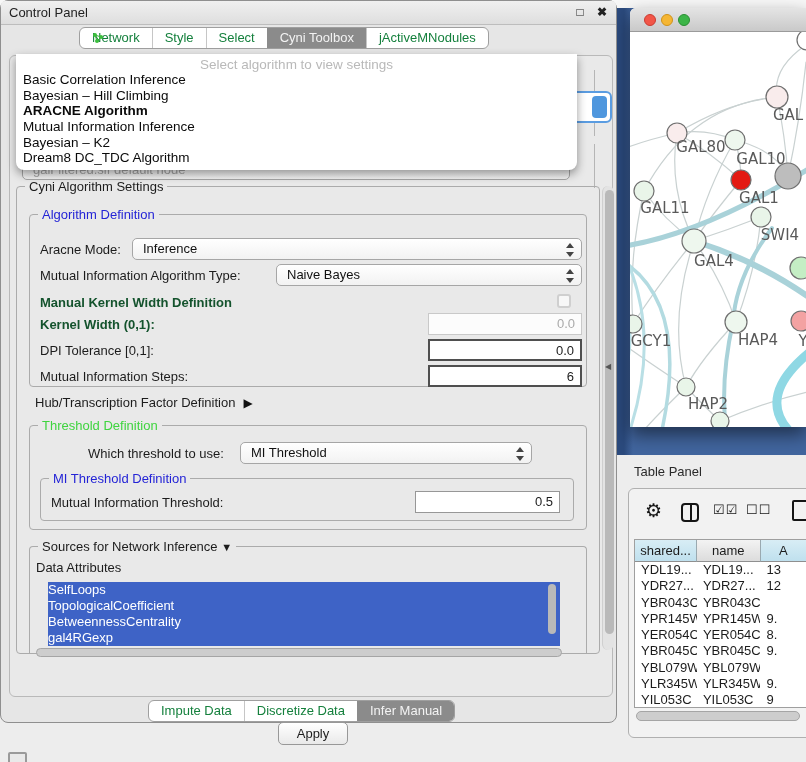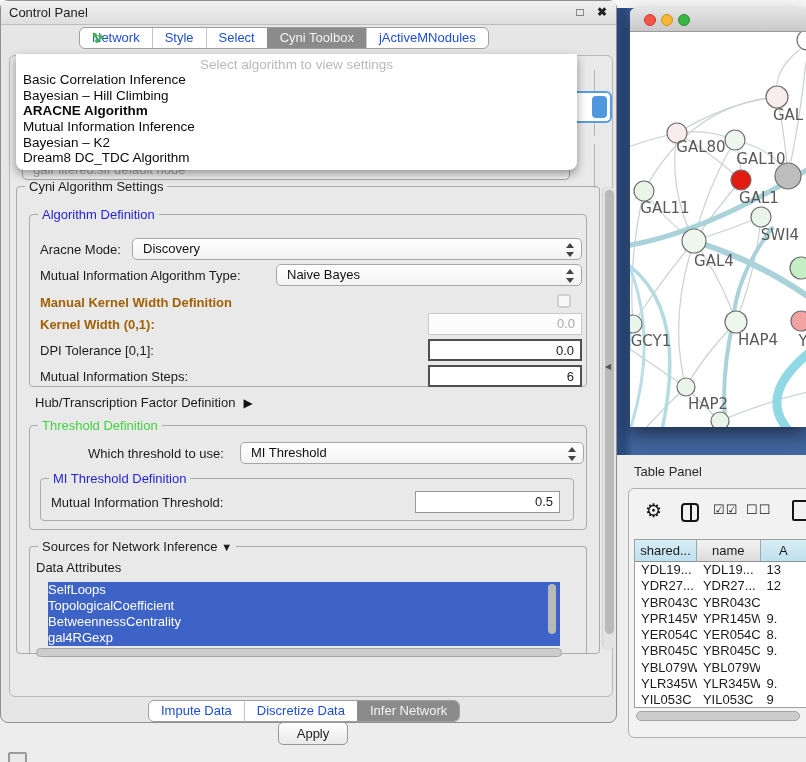--- a/index.html
+++ b/index.html
@@ -8,32 +8,32 @@
          font-family:"Liberation Sans",sans-serif;font-size:13px;color:#1c1c1c;overflow:hidden}
   .abs{position:absolute}
   
   #cp{left:0;top:8;width:617px;height:723px;background:#e6e6e6;border:1px solid #8f8f8f;border-radius:8px}
   #cp-titlebar{left:0;top:0;width:100%;height:24px;background:linear-gradient(#f0f0f0,#dedede);
                border-bottom:1px solid #bdbdbd;border-radius:4px 4px 0 0}
   #cp-title{left:8px;top:0;line-height:23px;color:#222}
   .winbtn{top:2px;width:18px;height:18px;text-align:center;line-height:18px;font-weight:bold;color:#222;cursor:default}
   
   .tabgroup{display:flex;height:22px;background:#fff;border:1px solid #9f9f9f;border-radius:6px;overflow:hidden}
-  .tab{display:flex;align-items:center;gap:5px;padding:0 12px;line-height:20px;color:#1d4ed8;border-left:1px solid #c6c6c6;white-space:nowrap}
+  .tab{display:flex;align-items:center;gap:5px;padding:0 12px;line-height:20px;color:#15803d;border-left:1px solid #c6c6c6;white-space:nowrap}
   .tab:first-child{border-left:none}
   .tab.sel{background:#8b8b8b;color:#f3f3f3;border-left-color:#8b8b8b}
   
   #cp-content{left:8px;top:54px;width:604px;height:642px;background:#e9e9e9;border:1px solid #b9b9b9;border-radius:6px}
   
   .gbox{position:absolute;border:1px solid #ababab;border-radius:4px}
   .gtitle{position:absolute;background:#e9e9e9;padding:0 4px;line-height:14px;white-space:nowrap}
   .blue{color:#2424d6}.green{color:#3fd43f}
   .lbl{position:absolute;white-space:nowrap}
   .b{font-weight:normal}
-  .dis{color:#a16207;font-weight:bold}
+  .dis{color:#14532d;font-weight:bold}
   
   .combo{position:absolute;height:22px;background:linear-gradient(#ffffff,#f2f2f2);border:1px solid #a6a6a6;border-radius:5px;line-height:20px;padding-left:10px;color:#111}
   .spin{position:absolute;right:7px;top:3px;width:9px;height:16px}
   .spin:before,.spin:after{content:"";position:absolute;left:1px;border-left:4px solid transparent;border-right:4px solid transparent}
   .spin:before{top:1px;border-bottom:5px solid #444}
   .spin:after{bottom:1px;border-top:5px solid #444}
   .field{position:absolute;height:22px;background:#fff;text-align:right;padding:0 6px;line-height:20px}
   .f-strong{border:2px solid #4f4f4f}
   .f-light{border:1px solid #979797}
   .f-dis{border:1px solid #c9c9c9;color:#aaa;background:#fcfcfc}
@@ -270,42 +270,42 @@
         <span>galFiltered.sif default node</span>
       </div>
 
       <div class="gbox" style="left:6px;top:130px;width:584px;height:468px">
         <span class="gtitle" style="left:8px;top:-7px">Cyni Algorithm Settings</span>
 
         <div class="gbox" style="left:12px;top:27px;width:558px;height:173px">
           <span class="gtitle blue" style="left:8px;top:-7px">Algorithm Definition</span>
           <span class="lbl b" style="left:10px;top:27px">Aracne Mode:</span>
           <div class="combo" style="left:102px;top:23px;width:450px">
-            <span>Discovery</span><span class="spin"></span>
+            <span>Inference</span><span class="spin"></span>
           </div>
           <span class="lbl b" style="left:10px;top:53px">Mutual Information Algorithm Type:</span>
           <div class="combo" style="left:246px;top:49px;width:306px">
             <span>Naive Bayes</span><span class="spin"></span>
           </div>
           <span class="lbl dis" style="left:10px;top:80px">Manual Kernel Width Definition</span>
           <span class="chk" style="left:527px;top:79px"></span>
           <span class="lbl dis" style="left:10px;top:102px">Kernel Width (0,1):</span>
           <div class="field f-dis" style="left:398px;top:98px;width:154px">0.0</div>
           <span class="lbl b" style="left:10px;top:128px">DPI Tolerance [0,1]:</span>
           <div class="field f-strong" style="left:398px;top:124px;width:154px">0.0</div>
           <span class="lbl b" style="left:10px;top:154px">Mutual Information Steps:</span>
           <div class="field f-strong" style="left:398px;top:150px;width:154px">6</div>
         </div>
 
         <span class="lbl" style="left:18px;top:208px"><span>Hub/Transcription Factor Definition</span><span class="tri-r">▶</span></span>
 
         <div class="gbox" style="left:12px;top:238px;width:558px;height:105px">
           <span class="gtitle green" style="left:8px;top:-7px">Threshold Definition</span>
           <span class="lbl b" style="left:58px;top:20px">Which threshold to use:</span>
-          <div class="combo" style="left:210px;top:16px;width:344px">
+          <div class="combo" style="left:210px;top:16px;width:292px">
             <span>MI Threshold</span><span class="spin"></span>
           </div>
           <div class="gbox" style="left:10px;top:52px;width:534px;height:43px">
             <span class="gtitle blue" style="left:8px;top:-7px">MI Threshold Definition</span>
             <span class="lbl b" style="left:10px;top:16px">Mutual Information Threshold:</span>
             <div class="field f-light" style="left:374px;top:12px;width:145px">0.5</div>
           </div>
         </div>
 
         <div class="gbox" style="left:12px;top:359px;width:558px;height:108px;border-bottom:none;border-radius:4px 4px 0 0">
@@ -330,21 +330,21 @@
     </div>
 
     <div class="abs tabgroup" id="bottom-tabs" style="left:147px;top:699px">
         <div class="tab">
           <span>Impute Data</span>
         </div>
         <div class="tab">
           <span>Discretize Data</span>
         </div>
         <div class="tab sel">
-          <span>Infer Network</span>
+          <span>Infer Manual</span>
         </div>
       </div>
   </div>
 
   <div class="abs" id="dd">
     <div class="abs" id="dd-ph">Select algorithm to view settings</div>
     <div class="abs" id="dd-items" style="left:0;top:18px;width:100%">
         <div class="dd-item">Basic Correlation Inference</div>
         <div class="dd-item">Bayesian – Hill Climbing</div>
         <div class="dd-item hl">ARACNE Algorithm</div>

